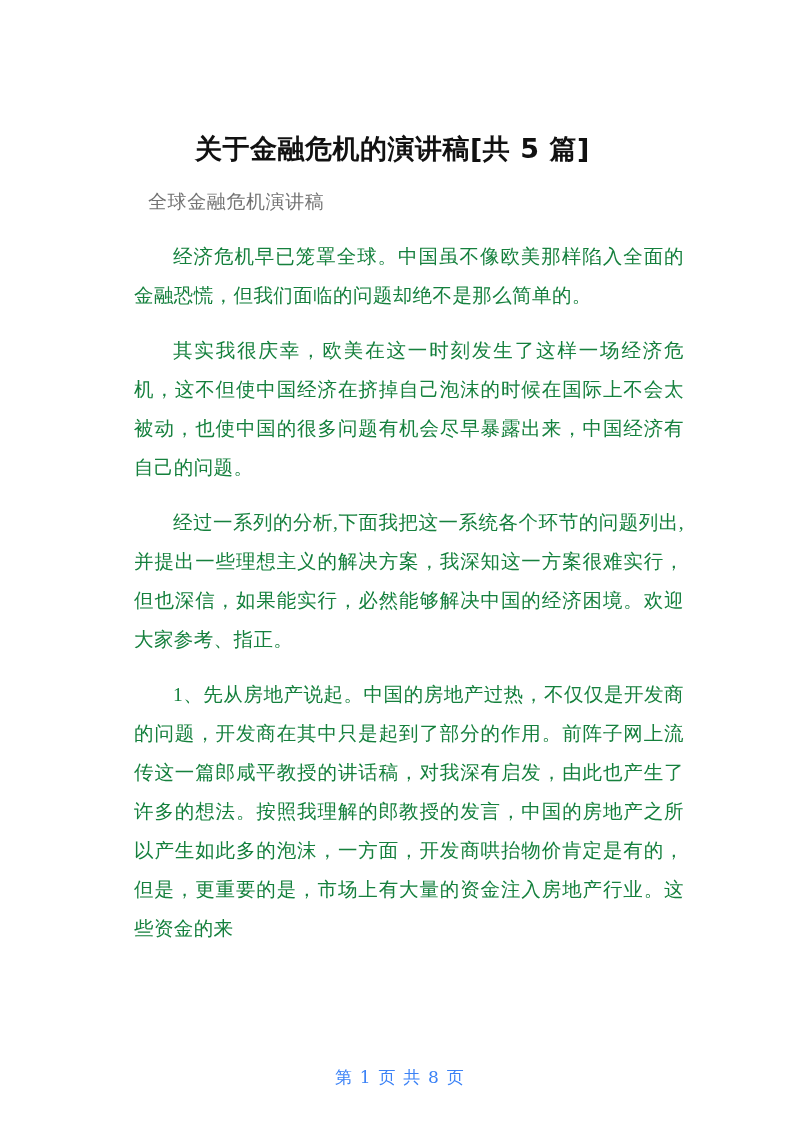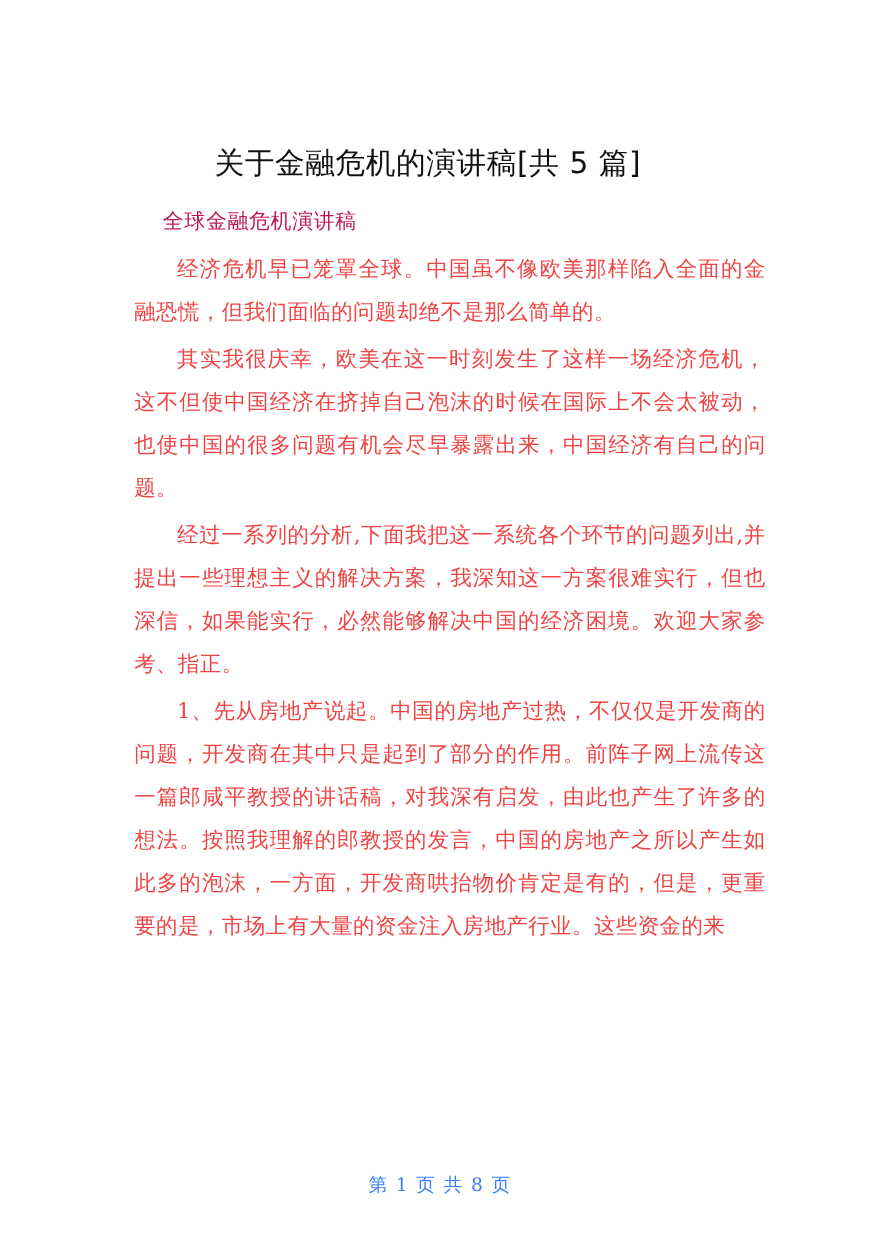--- a/index.html
+++ b/index.html
@@ -27,54 +27,55 @@
     position: absolute;
     left: 100px;
     top: 0;
     width: 604px;
   }
 
   .doc-title {
     margin: 0;
     padding: 0;
     font-family: "DejaVu Sans", "Liberation Sans", sans-serif;
-    font-weight: 400;
+    font-weight: 700;
     font-size: 27px;
     line-height: 38px;
     color: #111111;
     letter-spacing: 0.5px;
     text-align: left;
     padding-top: 130px;
     padding-left: 95px;
     white-space: nowrap;
   }
 
   .subtitle {
     margin: 0;
     padding: 0;
     font-size: 19px;
     line-height: 39px;
-    color: #be185d;
+    color: #737373;
     padding-left: 48px;
     padding-top: 14px;
     letter-spacing: 0.6px;
   }
 
   .para {
-    margin: 4px;
+    margin: 16px;
     padding: 0;
     font-size: 19.5px;
     line-height: 39px;
-    color: #ef4444;
+    color: #15803d;
     text-align: justify;
     text-justify: inter-character;
     text-indent: 2em;
     letter-spacing: 0.4px;
     padding-left: 18px;
     padding-right: 4px;
+    font-family: Liberation Serif, serif;
   }
 
   .page-footer {
     position: absolute;
     left: 0;
     right: 0;
     top: 1066px;
     text-align: center;
     font-family: "DejaVu Serif", "Liberation Serif", serif;
     font-size: 17px;

